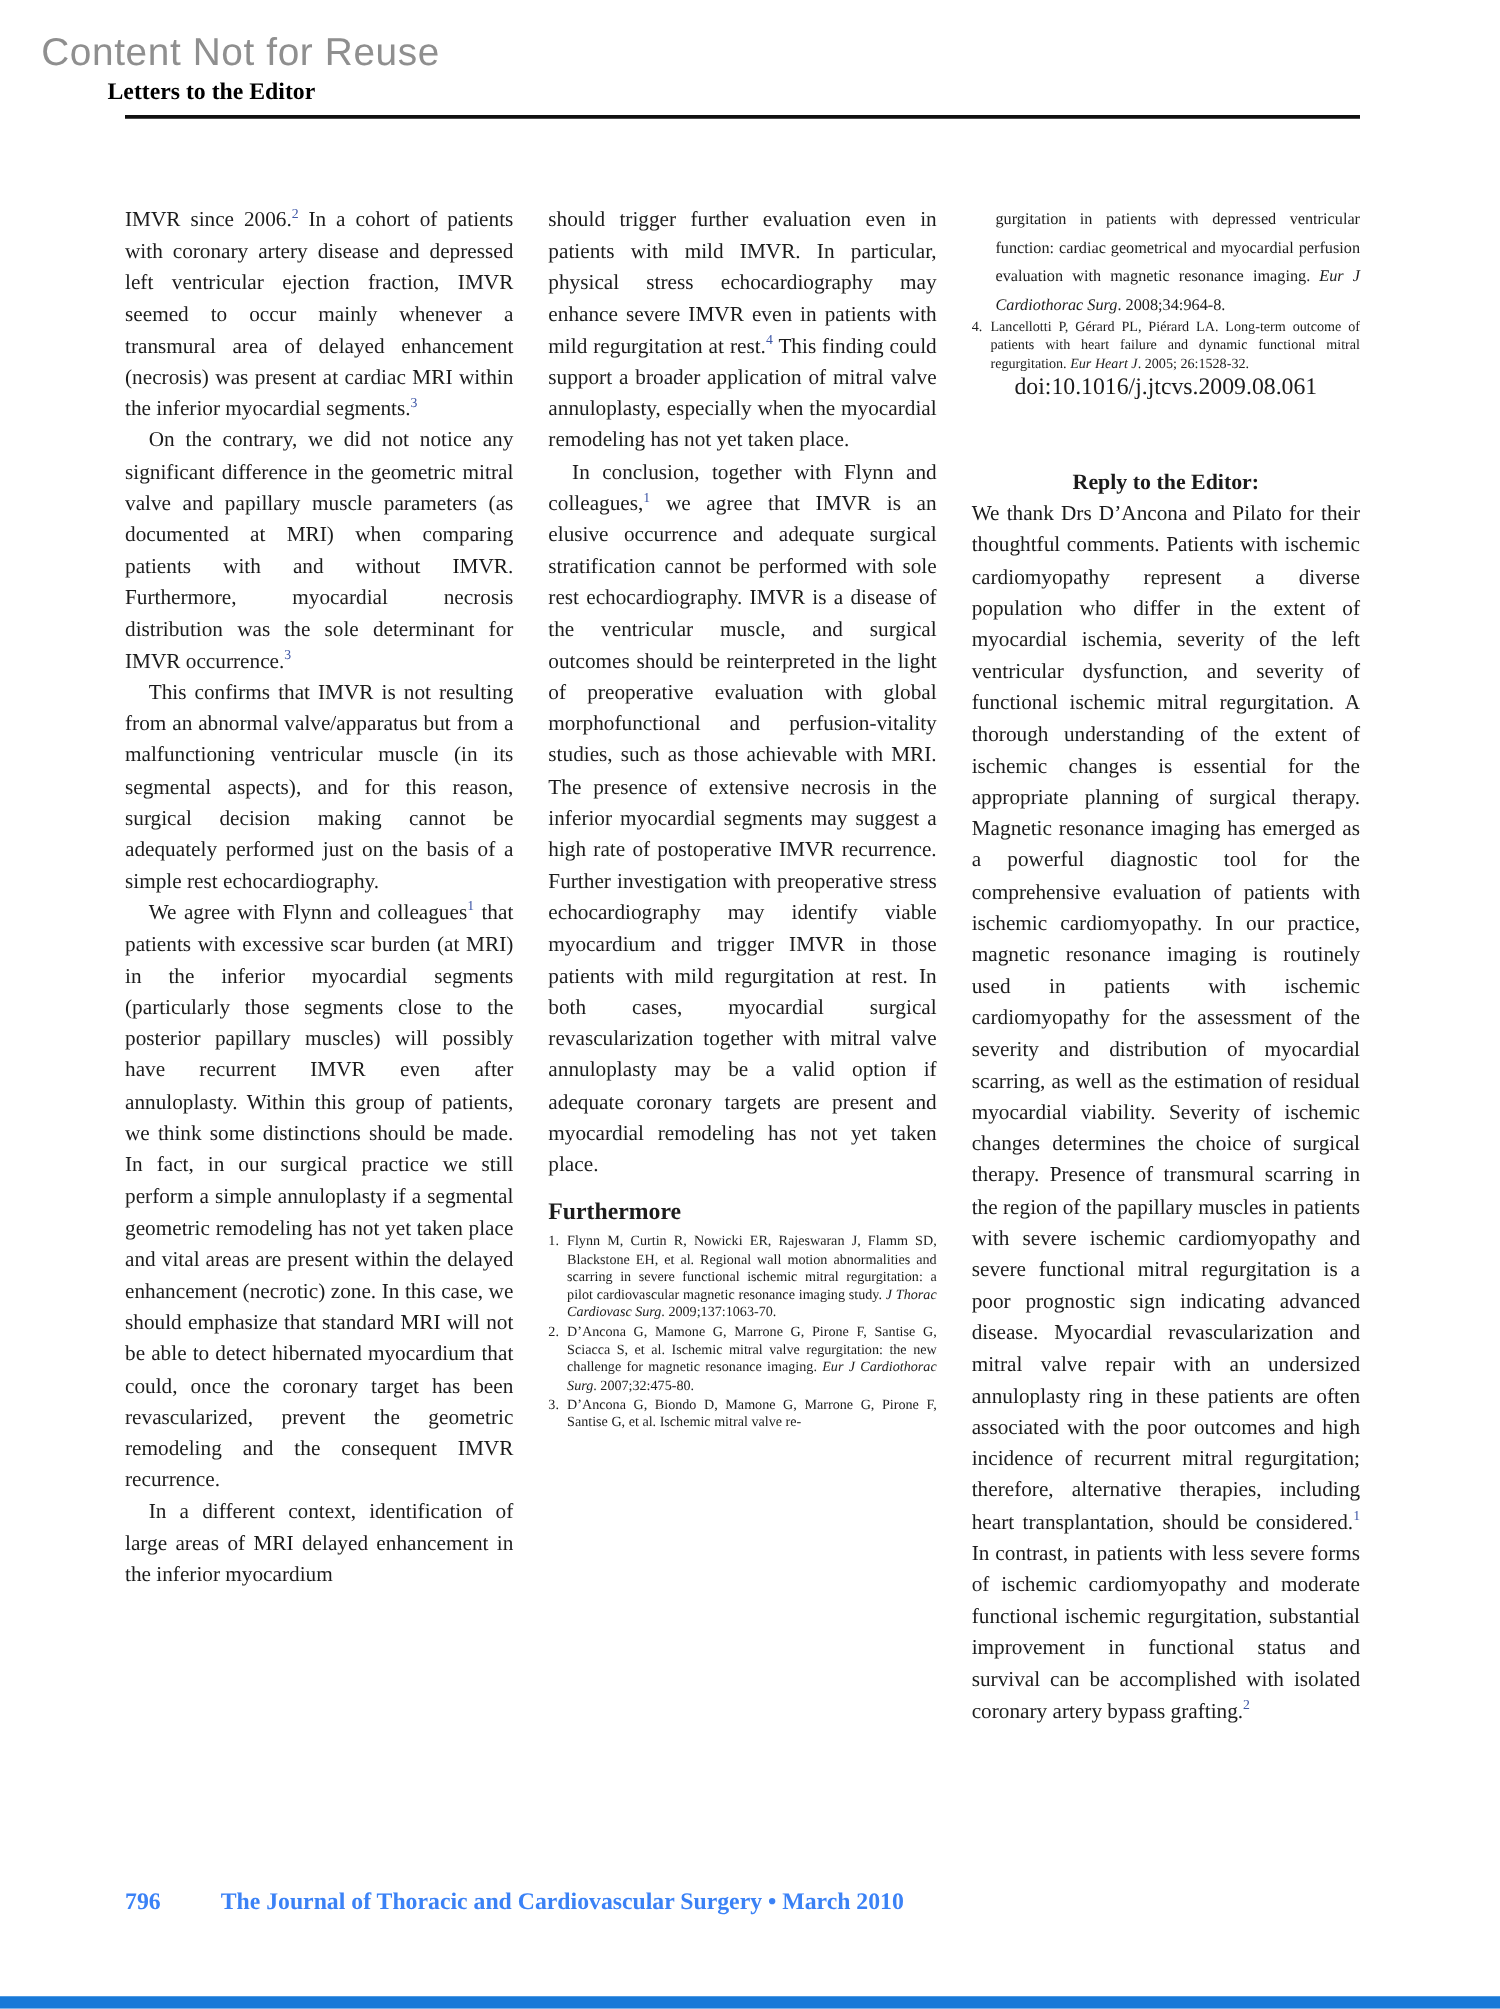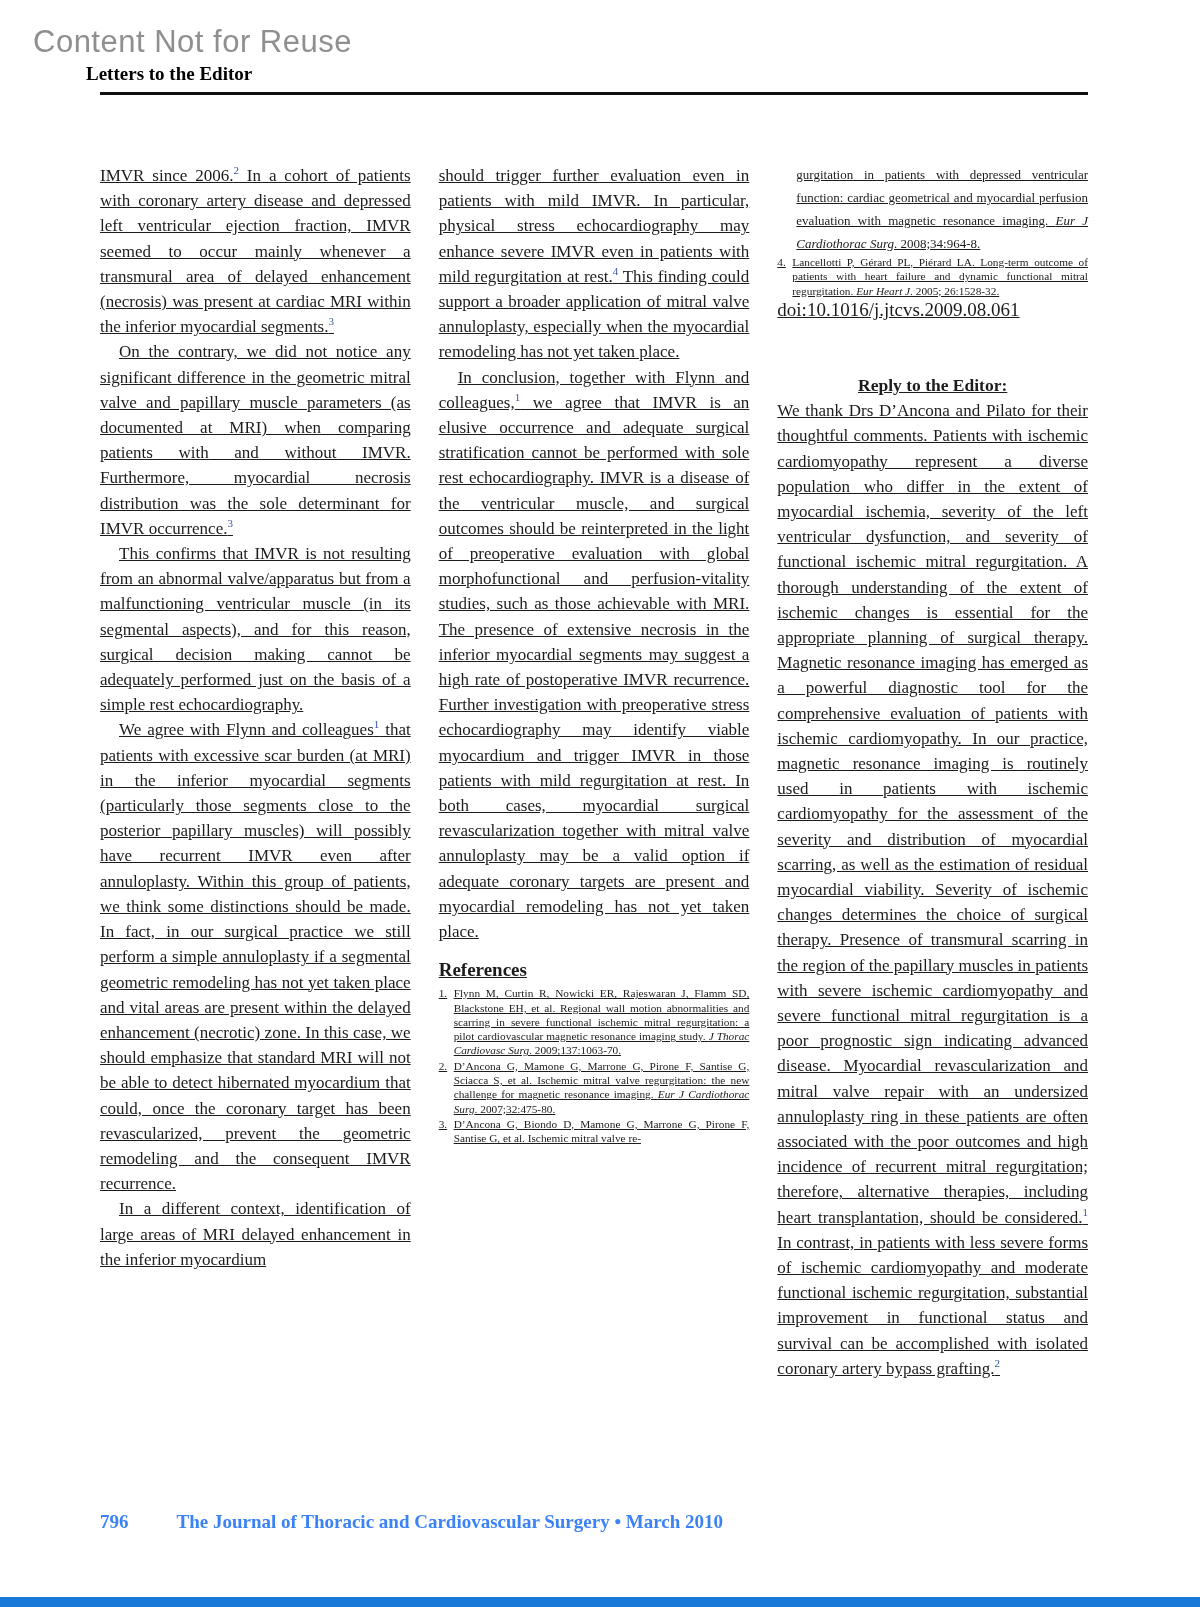--- a/index.html
+++ b/index.html
@@ -14,40 +14,40 @@
   }
   .section-title{
     position:absolute;left:86px;top:63px;
     font-size:19px;font-weight:bold;color:#000;
   }
   .head-rule{
     position:absolute;left:100px;top:92px;width:988px;height:3px;background:#101010;
   }
   .columns{
     position:absolute;left:100px;top:163px;width:988px;
-    display:flex;gap:28px;text-decoration:underline;
+    display:flex;gap:28px;
   }
   .col{
     flex:1 1 0;min-width:0;
     font-size:17px;line-height:25.2px;
     text-align:justify;hyphens:auto;-webkit-hyphens:auto;
   }
   .para{margin:0;}
   .para.indent{text-indent:19px;}
   sup.cite{
     color:#3c55a5;font-size:11px;line-height:0;vertical-align:super;
   }
   .signature{margin-top:10px;text-align:right;font-style:italic;line-height:24.6px;}
   .refs-heading{margin-top:15px;margin-bottom:5px;font-weight:bold;font-size:19px;text-align:left;line-height:22px;}
   .reflist{font-size:11.3px;line-height:14.3px;}
   .ref{display:flex;margin:0 0 1px 0;}
   .ref-num{flex:none;width:15px;text-align:left;}
   .ref-text{flex:1;min-width:0;text-align:justify;}
   .ref-cont{font-size:13px;line-height:23px;padding-left:19px;text-align:justify;}
-  .doi{margin-bottom:52px;font-size:19px;line-height:22px;}
+  .doi{margin-bottom:52px;font-size:19px;text-align:center;line-height:22px;}
   .reply-heading{font-weight:bold;font-size:17.5px;text-align:center;line-height:25.2px;}
   .footer{
     position:absolute;left:100px;top:1511px;width:988px;
     display:flex;gap:48px;font-size:19px;font-weight:bold;color:#3b82f6;
   }
   .accent-bar{
     position:absolute;left:0;bottom:0;width:1200px;height:10px;background:#1879d8;
   }
   i{font-style:italic;}
 </style>
@@ -62,21 +62,21 @@
   <div class="col">
       <p class="para">IMVR since 2006.<sup class="cite">2</sup> In a cohort of patients with coronary artery disease and depressed left ventricular ejection fraction, IMVR seemed to occur mainly whenever a transmural area of delayed enhancement (necrosis) was present at cardiac MRI within the inferior myocardial segments.<sup class="cite">3</sup></p>
       <p class="para indent">On the contrary, we did not notice any significant difference in the geometric mitral valve and papillary muscle parameters (as documented at MRI) when comparing patients with and without IMVR. Furthermore, myocardial necrosis distribution was the sole determinant for IMVR occurrence.<sup class="cite">3</sup></p>
       <p class="para indent">This confirms that IMVR is not resulting from an abnormal valve/apparatus but from a malfunctioning ventricular muscle (in its segmental aspects), and for this reason, surgical decision making cannot be adequately performed just on the basis of a simple rest echocardiography.</p>
       <p class="para indent">We agree with Flynn and colleagues<sup class="cite">1</sup> that patients with excessive scar burden (at MRI) in the inferior myocardial segments (particularly those segments close to the posterior papillary muscles) will possibly have recurrent IMVR even after annuloplasty. Within this group of patients, we think some distinctions should be made. In fact, in our surgical practice we still perform a simple annuloplasty if a segmental geometric remodeling has not yet taken place and vital areas are present within the delayed enhancement (necrotic) zone. In this case, we should emphasize that standard MRI will not be able to detect hibernated myocardium that could, once the coronary target has been revascularized, prevent the geometric remodeling and the consequent IMVR recurrence.</p>
       <p class="para indent">In a different context, identification of large areas of MRI delayed enhancement in the inferior myocardium</p>
     </div>
   <div class="col">
       <p class="para">should trigger further evaluation even in patients with mild IMVR. In particular, physical stress echocardiography may enhance severe IMVR even in patients with mild regurgitation at rest.<sup class="cite">4</sup> This finding could support a broader application of mitral valve annuloplasty, especially when the myocardial remodeling has not yet taken place.</p>
       <p class="para indent">In conclusion, together with Flynn and colleagues,<sup class="cite">1</sup> we agree that IMVR is an elusive occurrence and adequate surgical stratification cannot be performed with sole rest echocardiography. IMVR is a disease of the ventricular muscle, and surgical outcomes should be reinterpreted in the light of preoperative evaluation with global morphofunctional and perfusion-vitality studies, such as those achievable with MRI. The presence of extensive necrosis in the inferior myocardial segments may suggest a high rate of postoperative IMVR recurrence. Further investigation with preoperative stress echocardiography may identify viable myocardium and trigger IMVR in those patients with mild regurgitation at rest. In both cases, myocardial surgical revascularization together with mitral valve annuloplasty may be a valid option if adequate coronary targets are present and myocardial remodeling has not yet taken place.</p>
-      <div class="refs-heading">References</div>
+      <div class="refs-heading">Furthermore</div>
       <div class="reflist">
         <div class="ref">
           <span class="ref-num">1.</span>
           <span class="ref-text">Flynn M, Curtin R, Nowicki ER, Rajeswaran J, Flamm SD, Blackstone EH, et al. Regional wall motion abnormalities and scarring in severe functional ischemic mitral regurgitation: a pilot cardiovascular magnetic resonance imaging study. <i>J Thorac Cardiovasc Surg</i>. 2009;137:1063-70.</span>
         </div>
         <div class="ref">
           <span class="ref-num">2.</span>
           <span class="ref-text">D’Ancona G, Mamone G, Marrone G, Pirone F, Santise G, Sciacca S, et al. Ischemic mitral valve regurgitation: the new challenge for magnetic resonance imaging. <i>Eur J Cardiothorac Surg</i>. 2007;32:475-80.</span>
         </div>
         <div class="ref">

